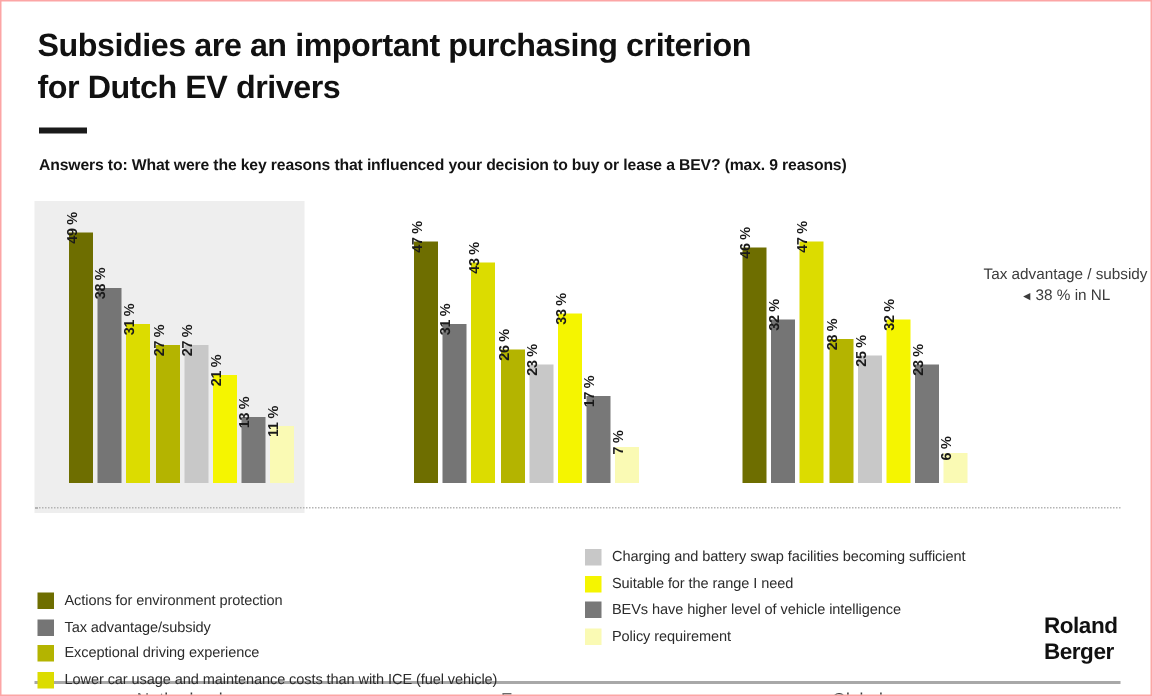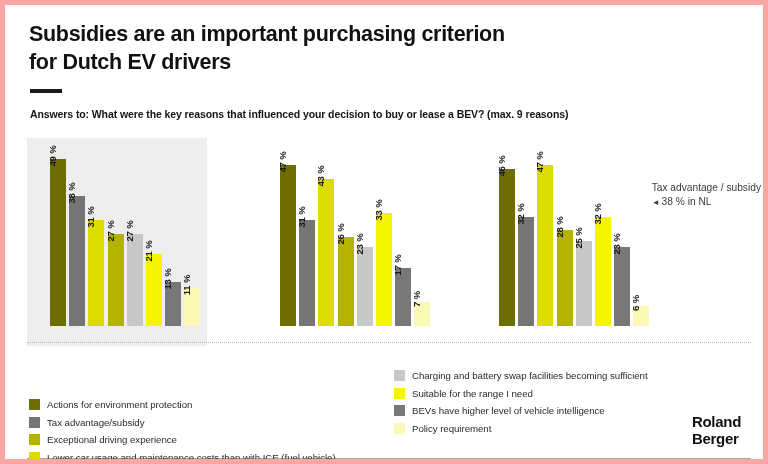--- a/index.html
+++ b/index.html
@@ -9,21 +9,21 @@
   }
   body {
     font-family: "Liberation Sans", sans-serif;
     -webkit-font-smoothing: antialiased;
   }
   #page {
     position: relative;
     width: 768px;
     height: 464px;
     background: #ffffff;
-    border: 5px solid #fca5a5;
+    border: 1px solid #fca5a5;
     box-sizing: border-box;
     overflow: hidden;
   }
 
   
   .title {
     position: absolute;
     left: 24px;
     top: 16px;
     width: 640px;
@@ -130,21 +130,21 @@
     color: #3c3c3c;
     text-align: center;
     letter-spacing: 0.1px;
   }
 
   
   .annot {
     position: absolute;
     right: 2px;
     top: 176px;
-    text-align: left;
+    text-align: center;
     line-height: 1.28;
   }
   .annot-line1 {
     font-size: 10.2px;
     color: #3c3c3c;
   }
   .annot-line2 {
     font-size: 10.2px;
     color: #3c3c3c;
     margin-top: 1px;

